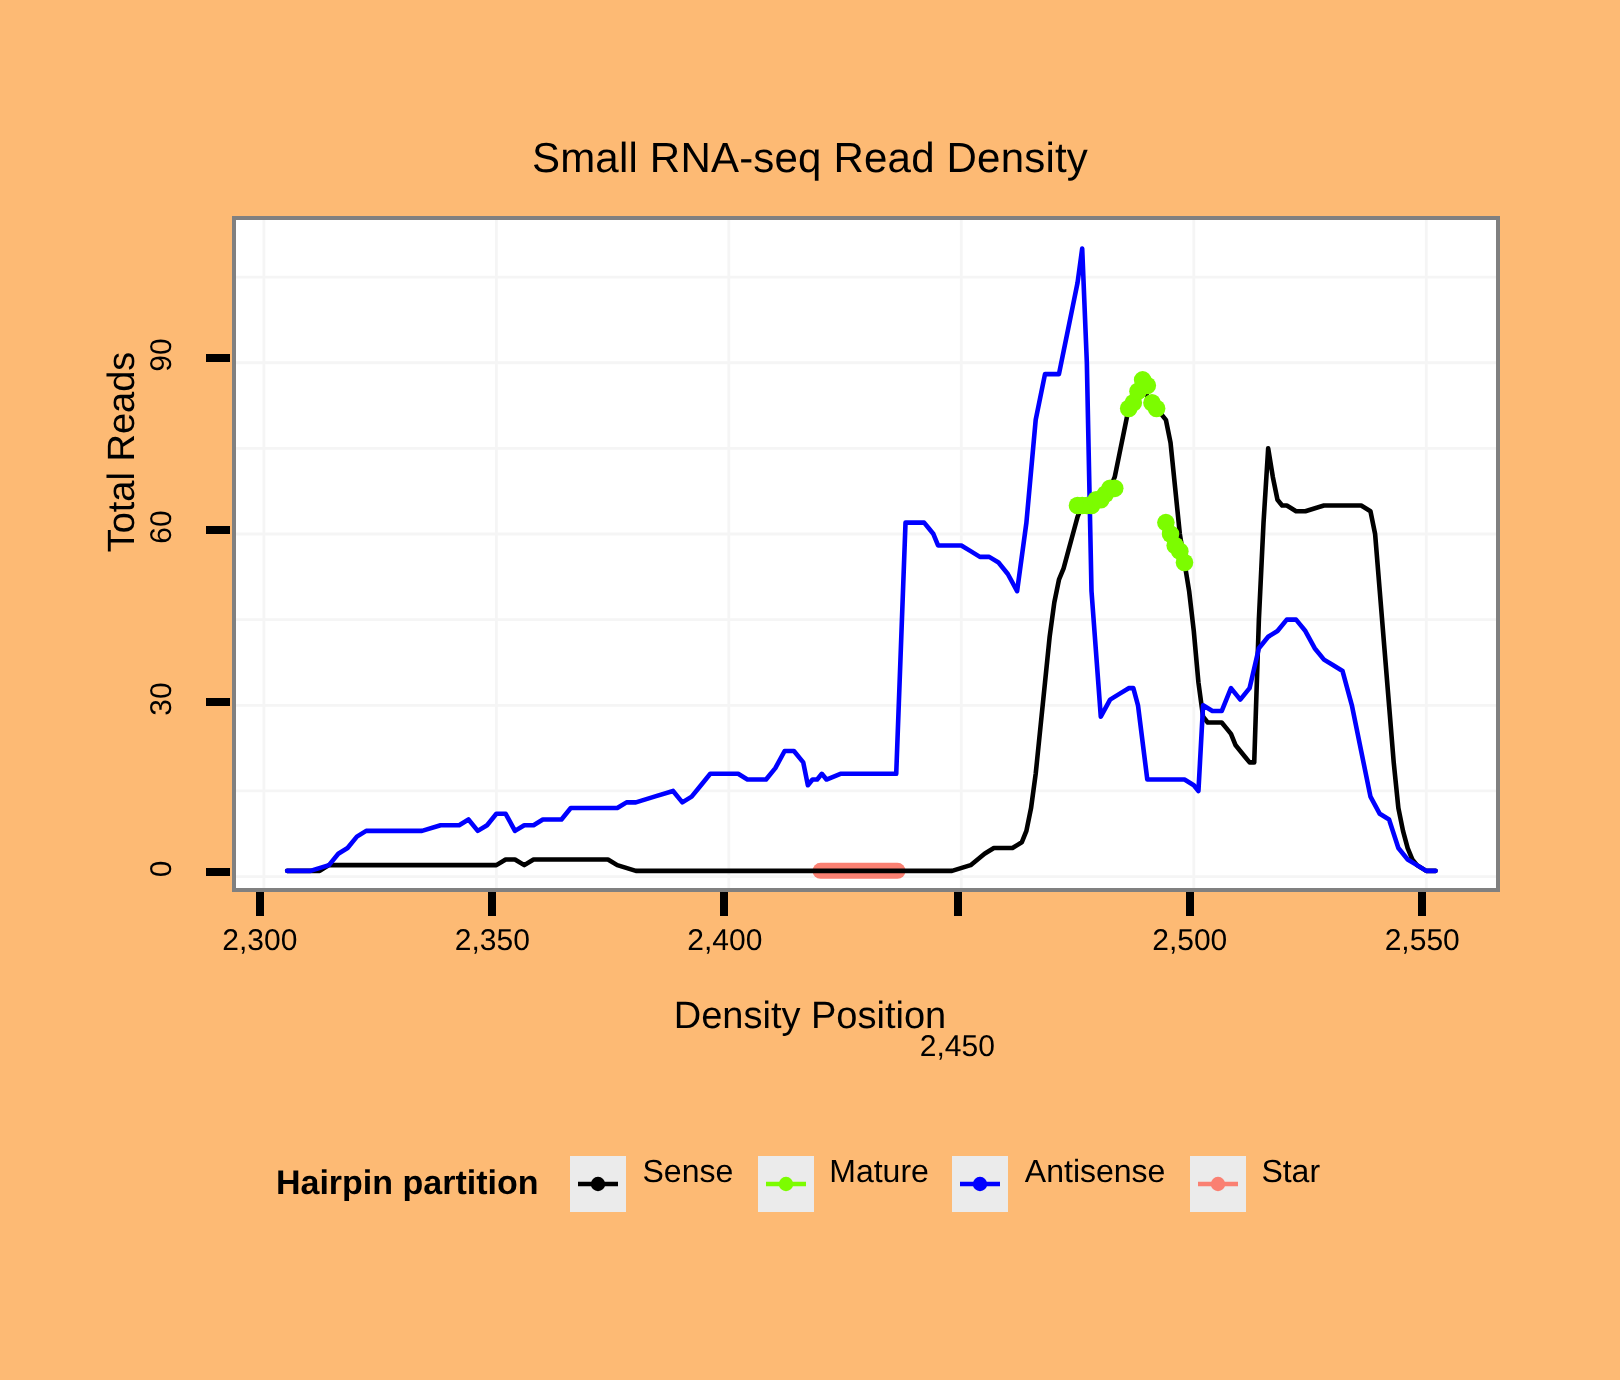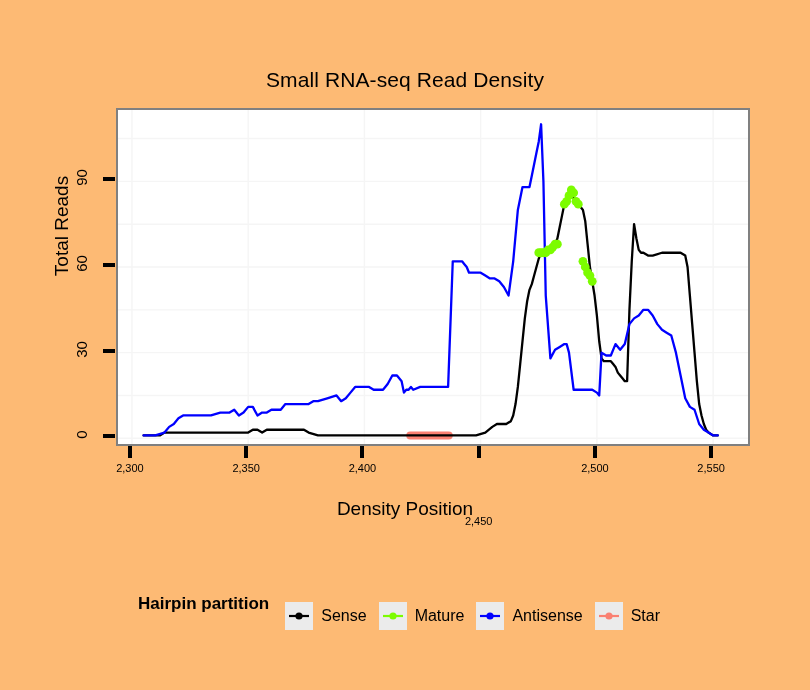--- a/index.html
+++ b/index.html
@@ -68,21 +68,21 @@
     position: absolute;
     font-size: 15px;
     color: #000000;
     transform: rotate(-90deg);
     transform-origin: center center;
     text-align: center;
     width: 34px;
   }
   .x-tick-label {
     position: absolute;
-    font-size: 11px;
+    font-size: 15px;
     color: #000000;
     text-align: center;
     width: 70px;
   }
   #legend {
     position: absolute;
     left: 0;
     top: 578px;
     width: 810px;
     display: flex;
@@ -92,23 +92,21 @@
   }
   #legend-title {
     font-size: 17px;
     font-weight: bold;
     color: #000000;
     margin-right: 16px;
     white-space: nowrap;
   }
   .legend-item {
     display: flex;
-    align-items: center;
     margin-right: 12px;
-    margin-top: 24px;
   }
   .legend-key {
     width: 28px;
     height: 28px;
     background: #ebebeb;
     display: flex;
     align-items: center;
     justify-content: center;
     margin-right: 8px;
     flex: 0 0 auto;

